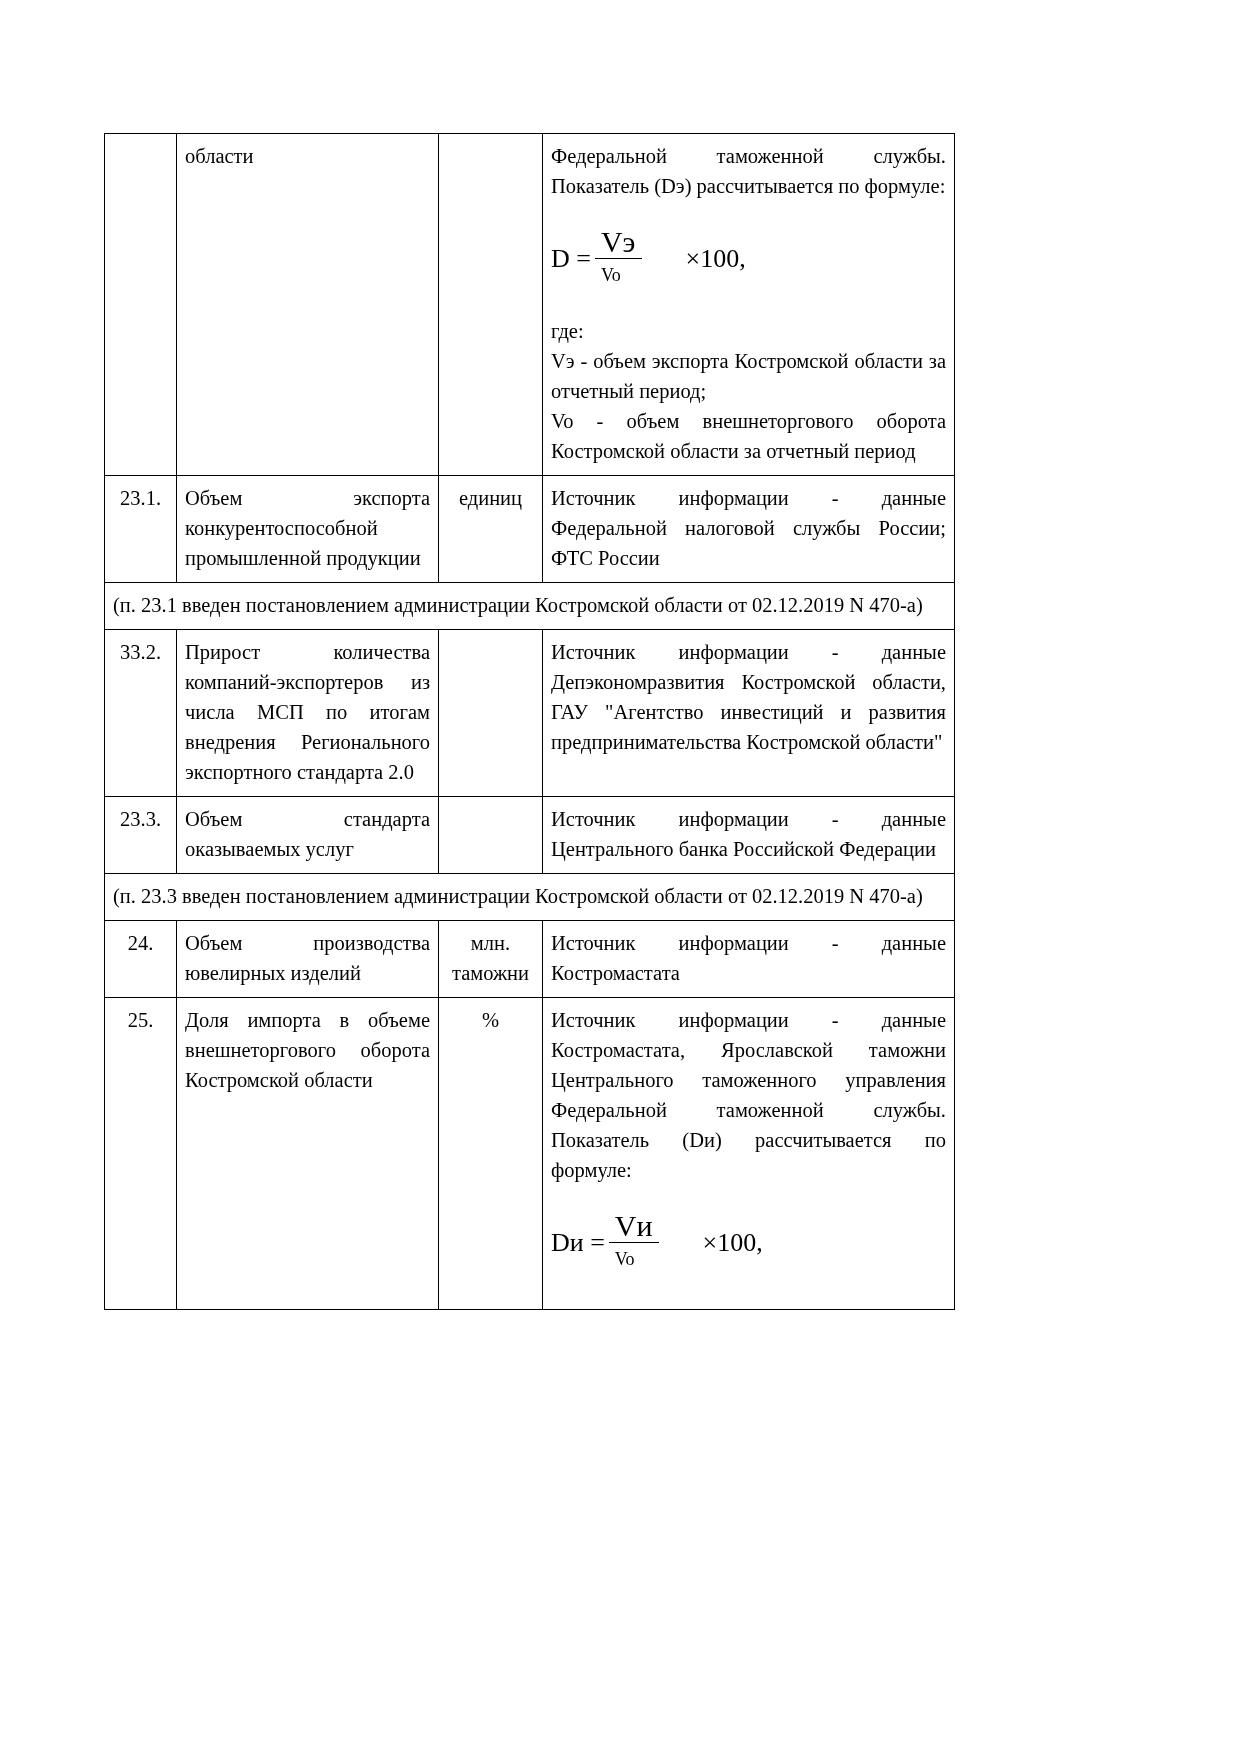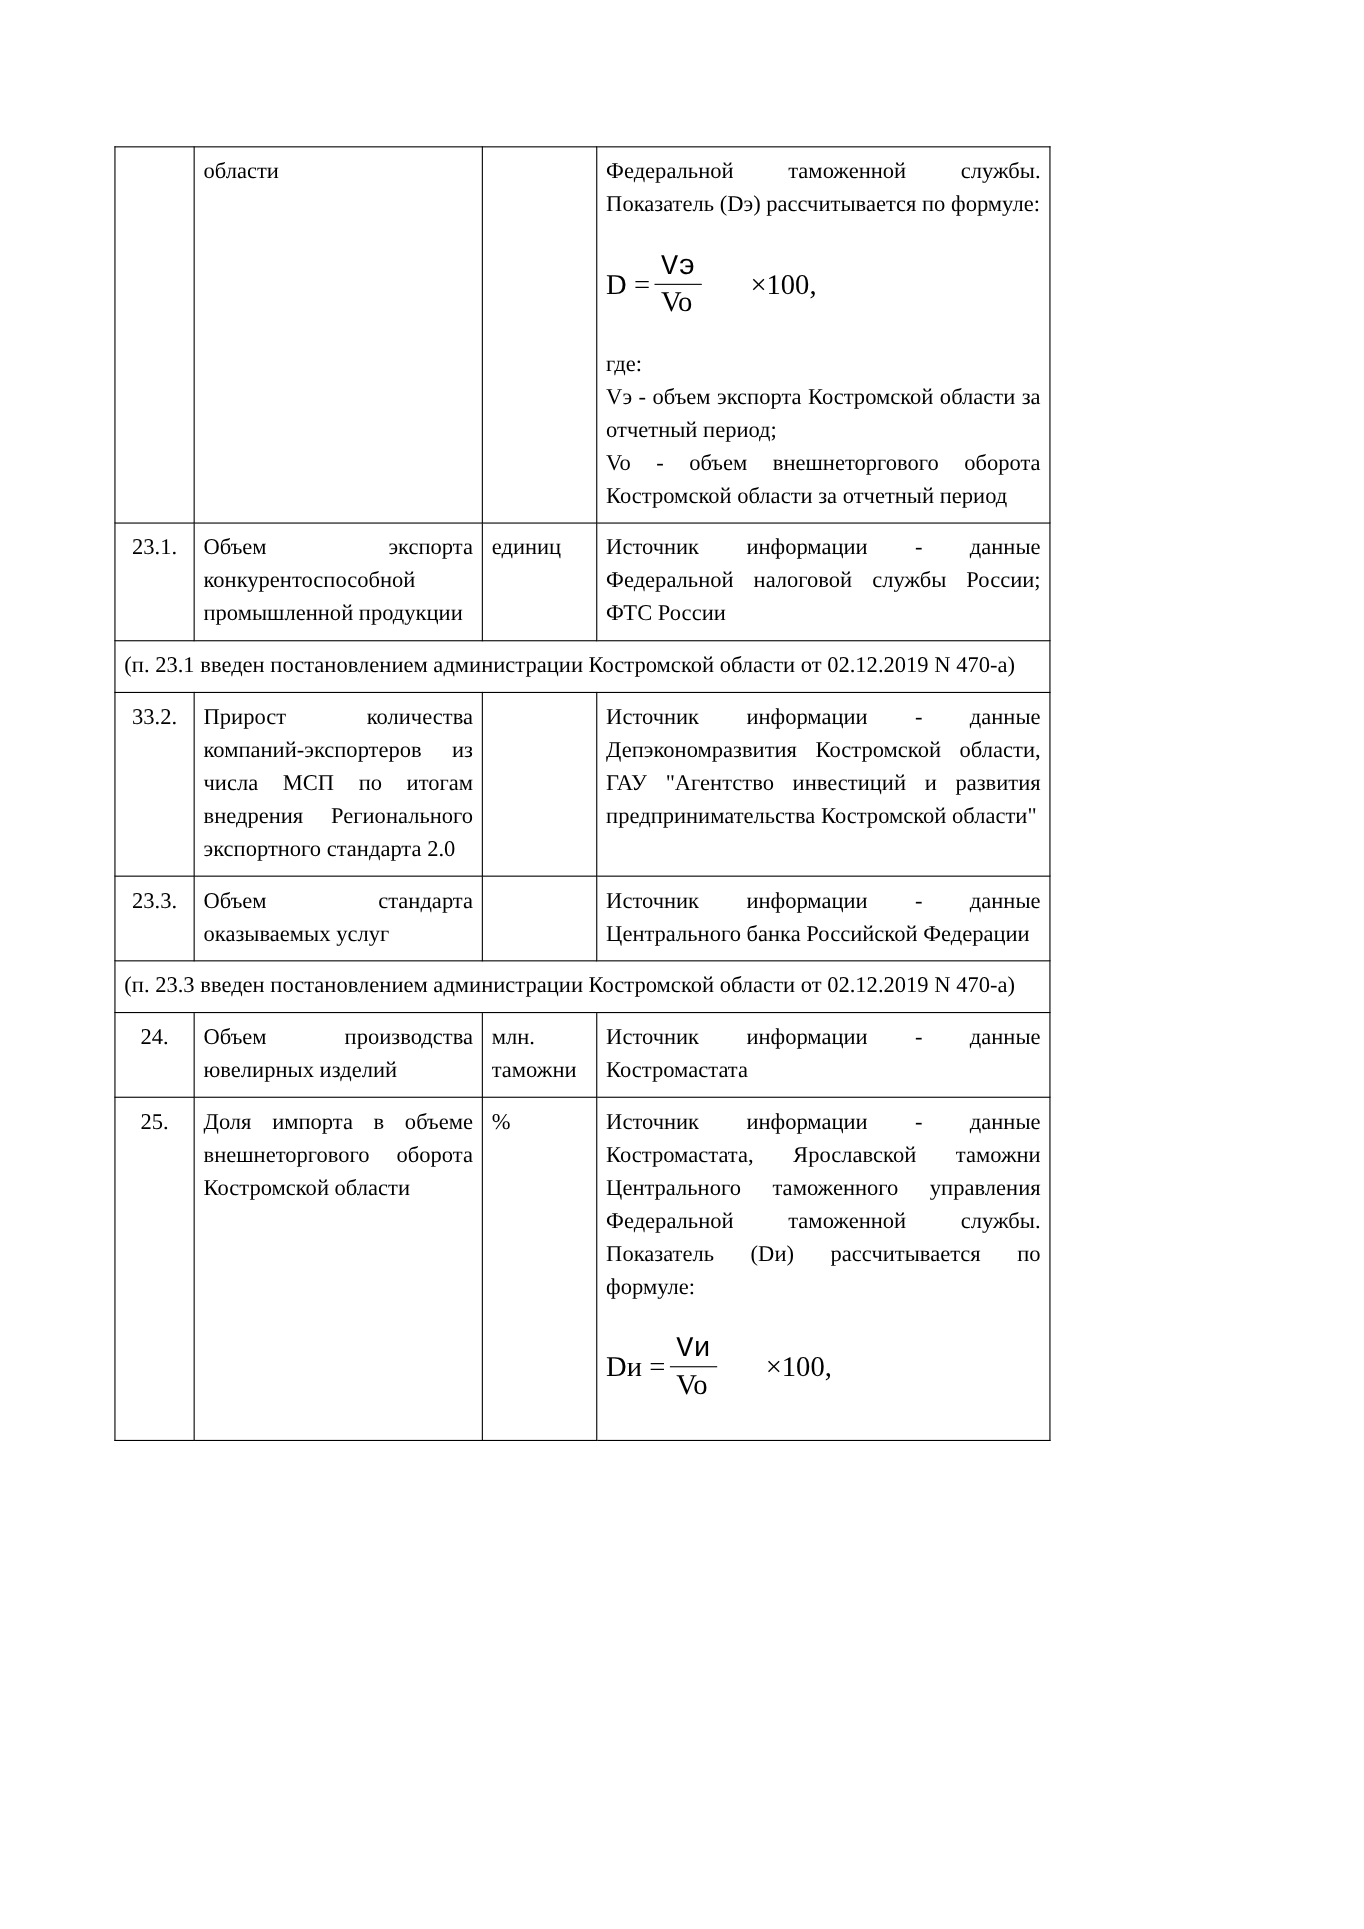--- a/index.html
+++ b/index.html
@@ -45,20 +45,21 @@
     text-align: center;
     padding-left: 2px;
     padding-right: 2px;
   }
   td.name {
     text-align: justify;
     text-align-last: left;
     hyphens: none;
   }
   td.unit {
+    text-align: center;
     padding-left: 3px;
     padding-right: 3px;
   }
   td.src {
     text-align: justify;
     text-align-last: left;
   }
   td.note {
     text-align: left;
     padding: 10px 8px 12px 8px;
@@ -90,28 +91,27 @@
   .frac {
     display: inline-block;
     vertical-align: middle;
     text-align: center;
     margin: 0 4px;
   }
   .frac .top {
     display: block;
     padding: 0 6px 1px 6px;
     border-bottom: 1.6px solid #000;
-    font-size: 26px;
+    font-size: 30px;
     line-height: 30px;
-    font-family: Liberation Mono, monospace;
   }
   .frac .bot {
     display: block;
     padding: 1px 6px 0 6px;
-    font-size: 26px;
+    font-size: 18px;
     line-height: 30px;
   }
   .formula .rhs {
     display: inline-block;
     vertical-align: middle;
     margin-left: 40px;
   }
 </style>
 </head>
 <body>

